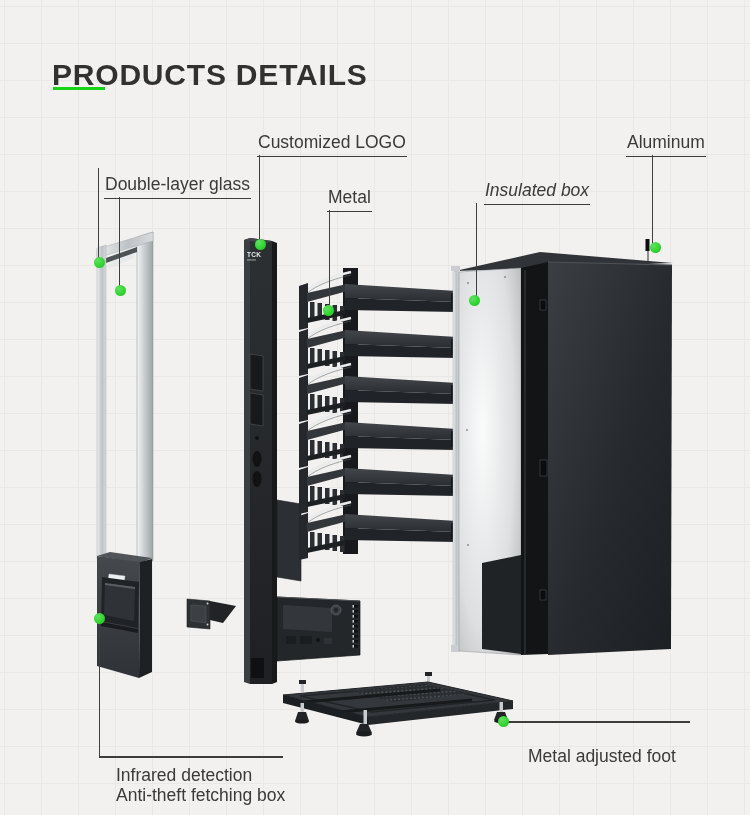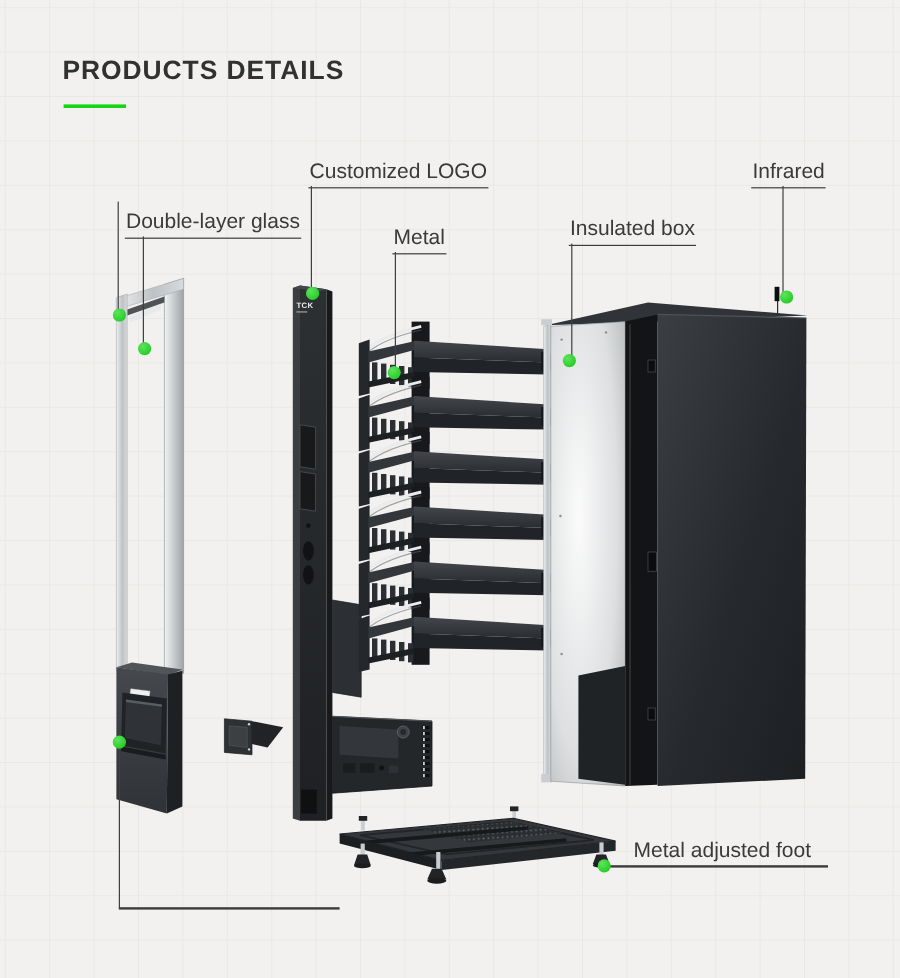--- a/index.html
+++ b/index.html
@@ -11,37 +11,37 @@
   #stage{
     position:relative;width:750px;height:815px;overflow:hidden;
     background-color:#f2f1ef;
     background-image:
       linear-gradient(#e9e8e5 1px, transparent 1px),
       linear-gradient(90deg,#e9e8e5 1px, transparent 1px);
     background-size:37px 37px;
     background-position:4px 6px;
   }
   .page-title{
-    position:absolute;left:52px;top:46px;
-    font-size:22px;font-weight:bold;letter-spacing:0.8px;
+    position:absolute;left:52px;top:58px;
+    font-size:30px;font-weight:bold;letter-spacing:0.8px;
     color:var(--title-color,#313131);
     white-space:nowrap;
   }
   .title-bar{
     position:absolute;left:53px;top:87px;width:52px;height:3px;
     background:var(--accent,#16d416);
   }
   .callout{
     position:absolute;
     font-size:17.5px;color:var(--label-color,#3a3a3a);
     white-space:nowrap;
     border-bottom:1.6px solid #3c3c3c;
     padding:0 1px 3px 1px;
   }
-  .callout.noline{border-bottom:none;padding:0;}
+  .callout.noline{border-bottom:none;padding:0;margin-top:48px;}
   .vline{position:absolute;width:1.3px;background:#3f3f3f;}
   .hline{position:absolute;height:1.5px;background:#3c3c3c;}
   .dot{
     position:absolute;width:11px;height:11px;border-radius:50%;
     background:radial-gradient(circle at 35% 32%, #5fe25f, var(--dot,#2fd32f) 60%, #1fb81f);
     z-index:5;
   }
   .two-line{line-height:19.5px;}
   svg{position:absolute;left:0;top:0;}
 </style>
@@ -231,23 +231,27 @@
       </g>
     </g>
   </svg>
 
   <div class="page-title">PRODUCTS DETAILS</div>
   <div class="title-bar"></div>
 
   <div class="callout" style="left:104px;top:174px;">Double-layer glass</div>
   <div class="callout" style="left:257px;top:132px;">Customized LOGO</div>
   <div class="callout" style="left:327px;top:187px;">Metal</div>
-  <div class="callout" style="left:474px;top:180px;">Insulated box</div>
-  <div class="callout" style="left:626px;top:132px;">Infrared</div>
+  <div class="callout" style="left:484px;top:180px;font-style:italic;">Insulated box</div>
+  <div class="callout" style="left:626px;top:132px;">Aluminum</div>
   <div class="callout noline" style="left:528px;top:698px;">Metal adjusted foot</div>
+  <div class="callout noline two-line" style="left:116px;top:718px;">
+    <div>Infrared detection</div>
+    <div>Anti-theft fetching box</div>
+  </div>
 
   <div class="vline" style="left:98px;top:168px;height:94px;"></div>
   <div class="vline" style="left:119px;top:197px;height:93px;"></div>
   <div class="vline" style="left:259px;top:155px;height:89px;"></div>
   <div class="vline" style="left:329px;top:210px;height:100px;"></div>
   <div class="vline" style="left:476px;top:203px;height:97px;"></div>
   <div class="vline" style="left:652px;top:155px;height:92px;"></div>
   <div class="vline" style="left:99px;top:618px;height:139px;"></div>
   <div class="hline" style="left:99px;top:756px;width:184px;"></div>
   <div class="hline" style="left:504px;top:721px;width:186px;"></div>

